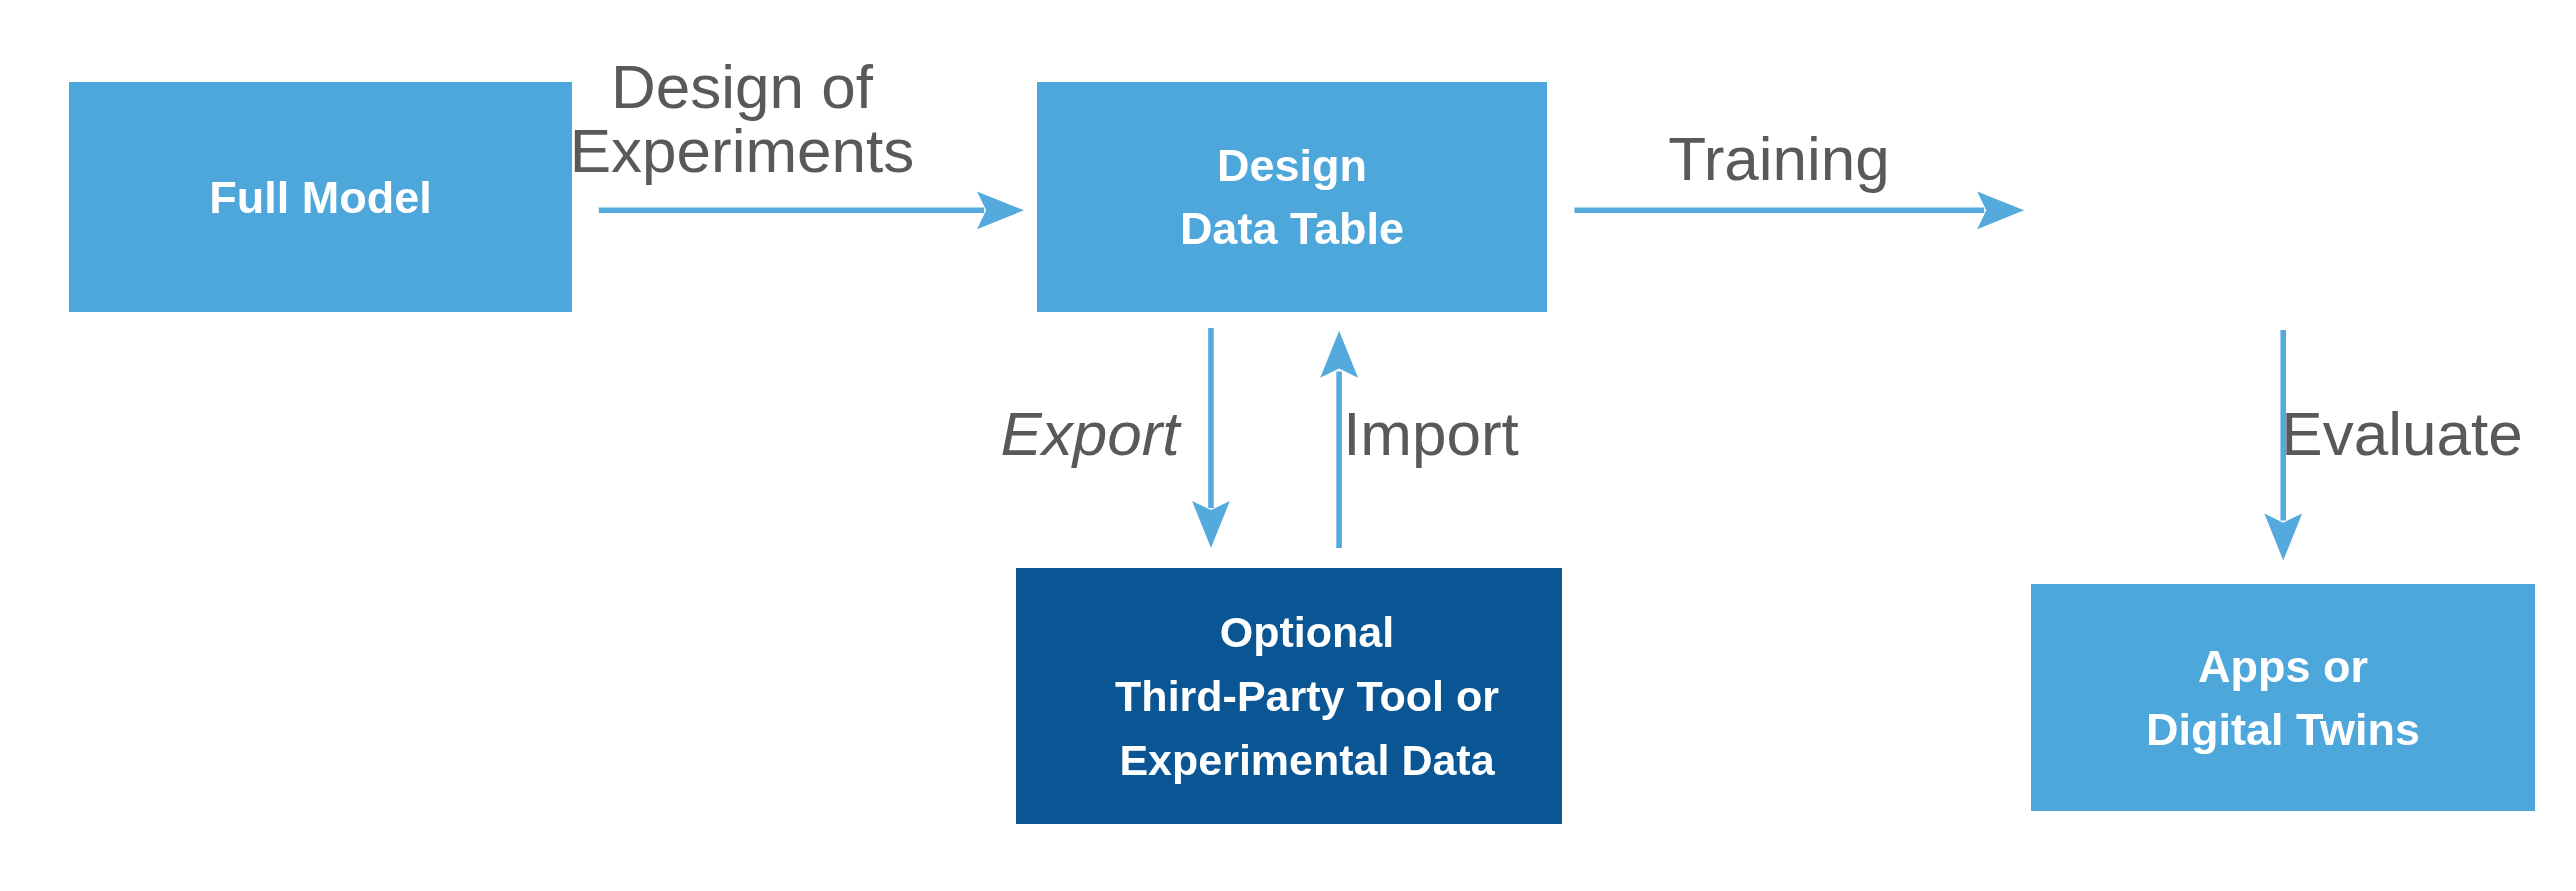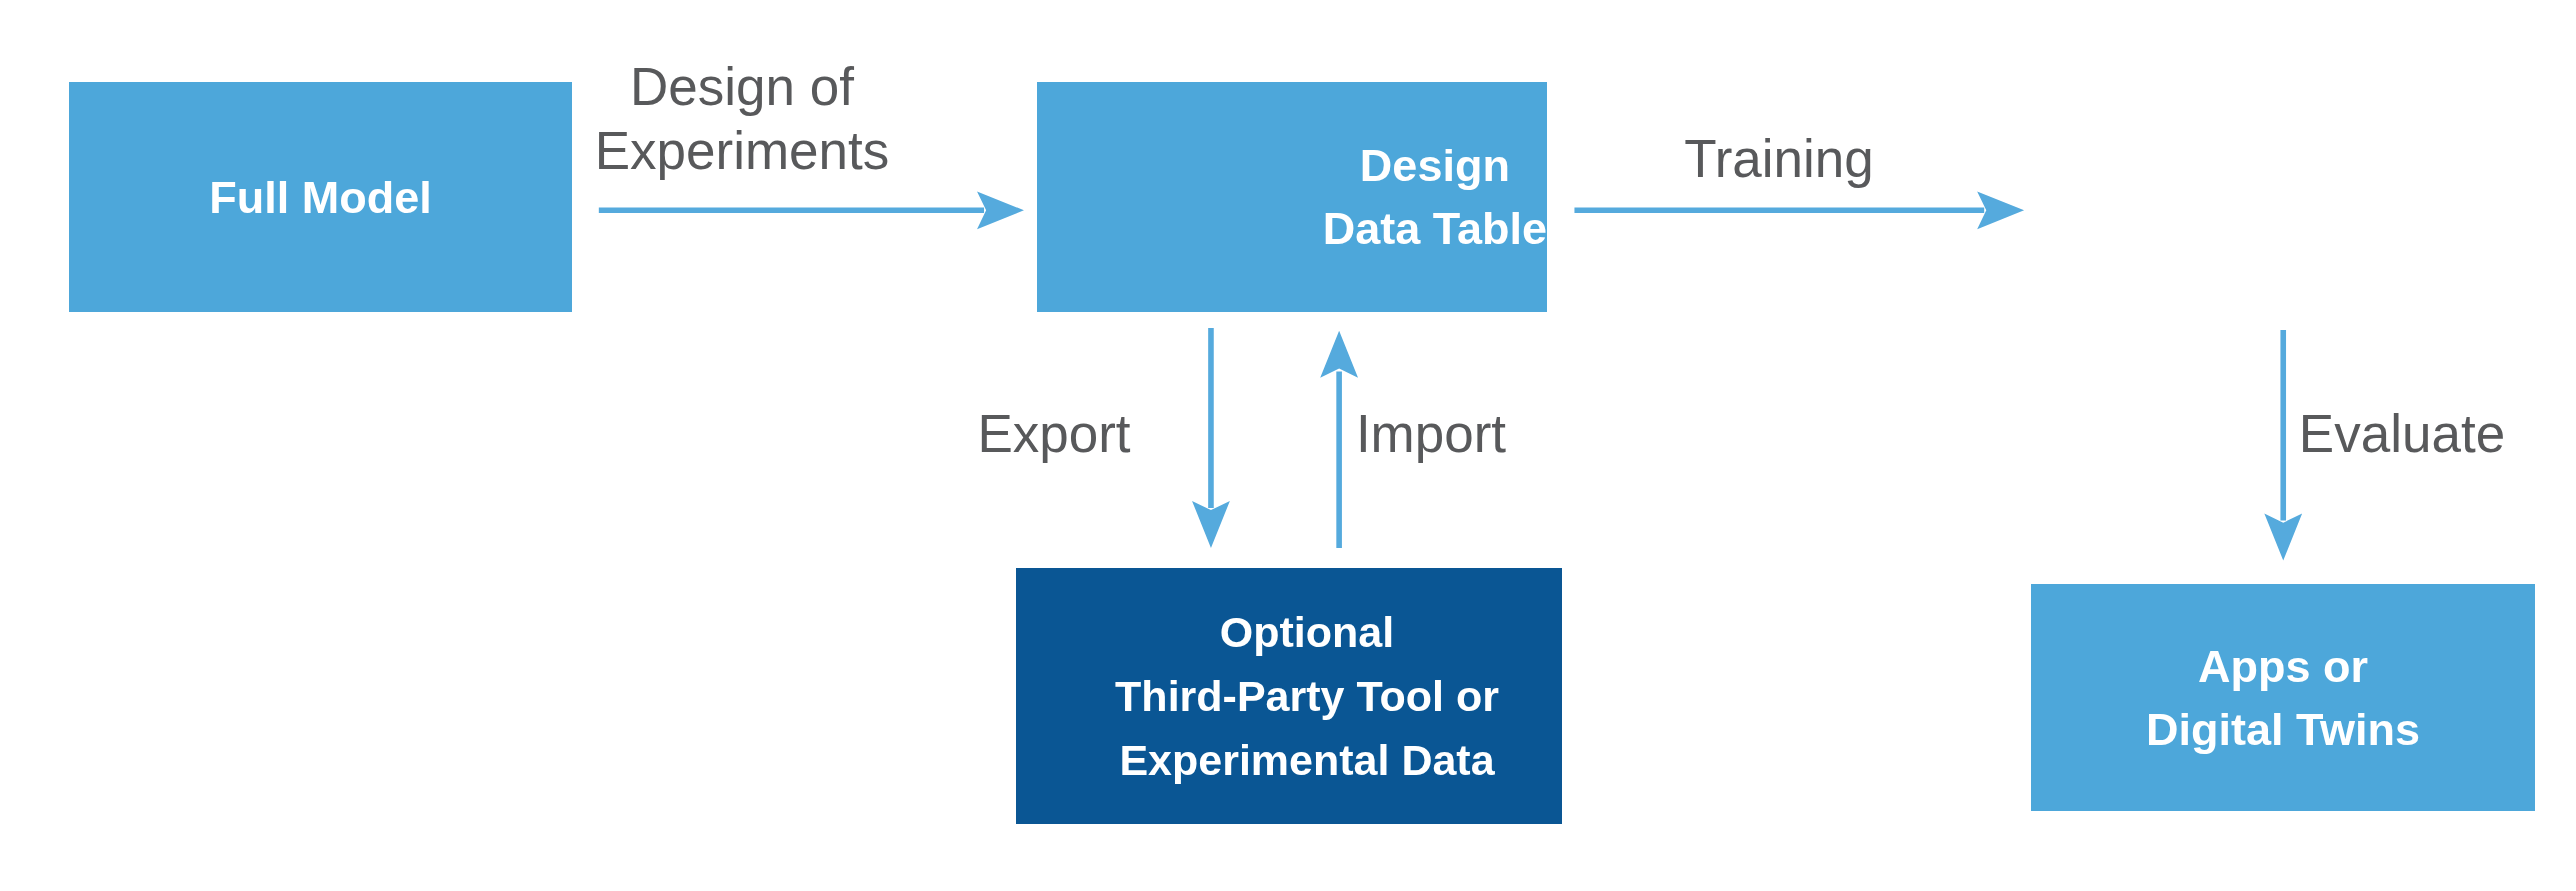--- a/index.html
+++ b/index.html
@@ -33,21 +33,21 @@
     color: var(--node-text);
     font-weight: 700;
     font-size: 45px;
     line-height: 63px;
     white-space: pre-line;
   }
   .edge-label {
     position: absolute;
     color: var(--edge-text);
     font-weight: 400;
-    font-size: 53px;
+    font-size: 62px;
     line-height: 64px;
     text-align: center;
     white-space: pre-line;
   }
   svg.arrow-layer {
     position: absolute;
     left: 0; top: 0;
     width: 2576px;
     height: 892px;
   }
@@ -79,21 +79,21 @@
     <g>
       <line class="arrow-line" x1="3260" y1="471" x2="3260" y2="743"></line>
       <polygon class="arrow-head" points="3260,800 3233,733 3260,746 3287,733"></polygon>
     </g>
   </svg>
 
   <div class="node node-light" style="left:69px; top:82px; width:503px; height:230px;align-items:center;">
     <div class="node-label">Full Model</div>
   </div>
 
-  <div class="node node-light" style="left:1037px; top:82px; width:510px; height:230px;justify-content:flex-end;">
+  <div class="node node-light" style="left:1037px; top:82px; width:510px; height:230px;">
     <div class="node-label">Design
 Data Table</div>
   </div>
 
 
   <div class="node node-dark" style="left:1016px; top:568px; width:546px; height:256px;">
     <div class="node-label" style="font-size:43px; line-height:64px;margin-left:36px;">Optional
 Third-Party Tool or
 Experimental Data</div>
   </div>
@@ -101,20 +101,20 @@
   <div class="node node-light" style="left:2031px; top:584px; width:504px; height:227px;">
     <div class="node-label">Apps or
 Digital Twins</div>
   </div>
 
   <div class="edge-label" style="left:497px; top:55px; width:490px;">Design of
 Experiments</div>
 
   <div class="edge-label" style="left:1569px; top:127px; width:420px;">Training</div>
 
-  <div class="edge-label" style="left:844px; top:402px; width:420px;">Export</div>
+  <div class="edge-label" style="left:880px; top:402px; width:420px;font-style:italic;">Export</div>
 
   <div class="edge-label" style="left:1221px; top:402px; width:420px;">Import</div>
 
   <div class="edge-label" style="left:2227px; top:402px; width:350px;">Evaluate</div>
 
 </div>
 
 
 </body></html>

